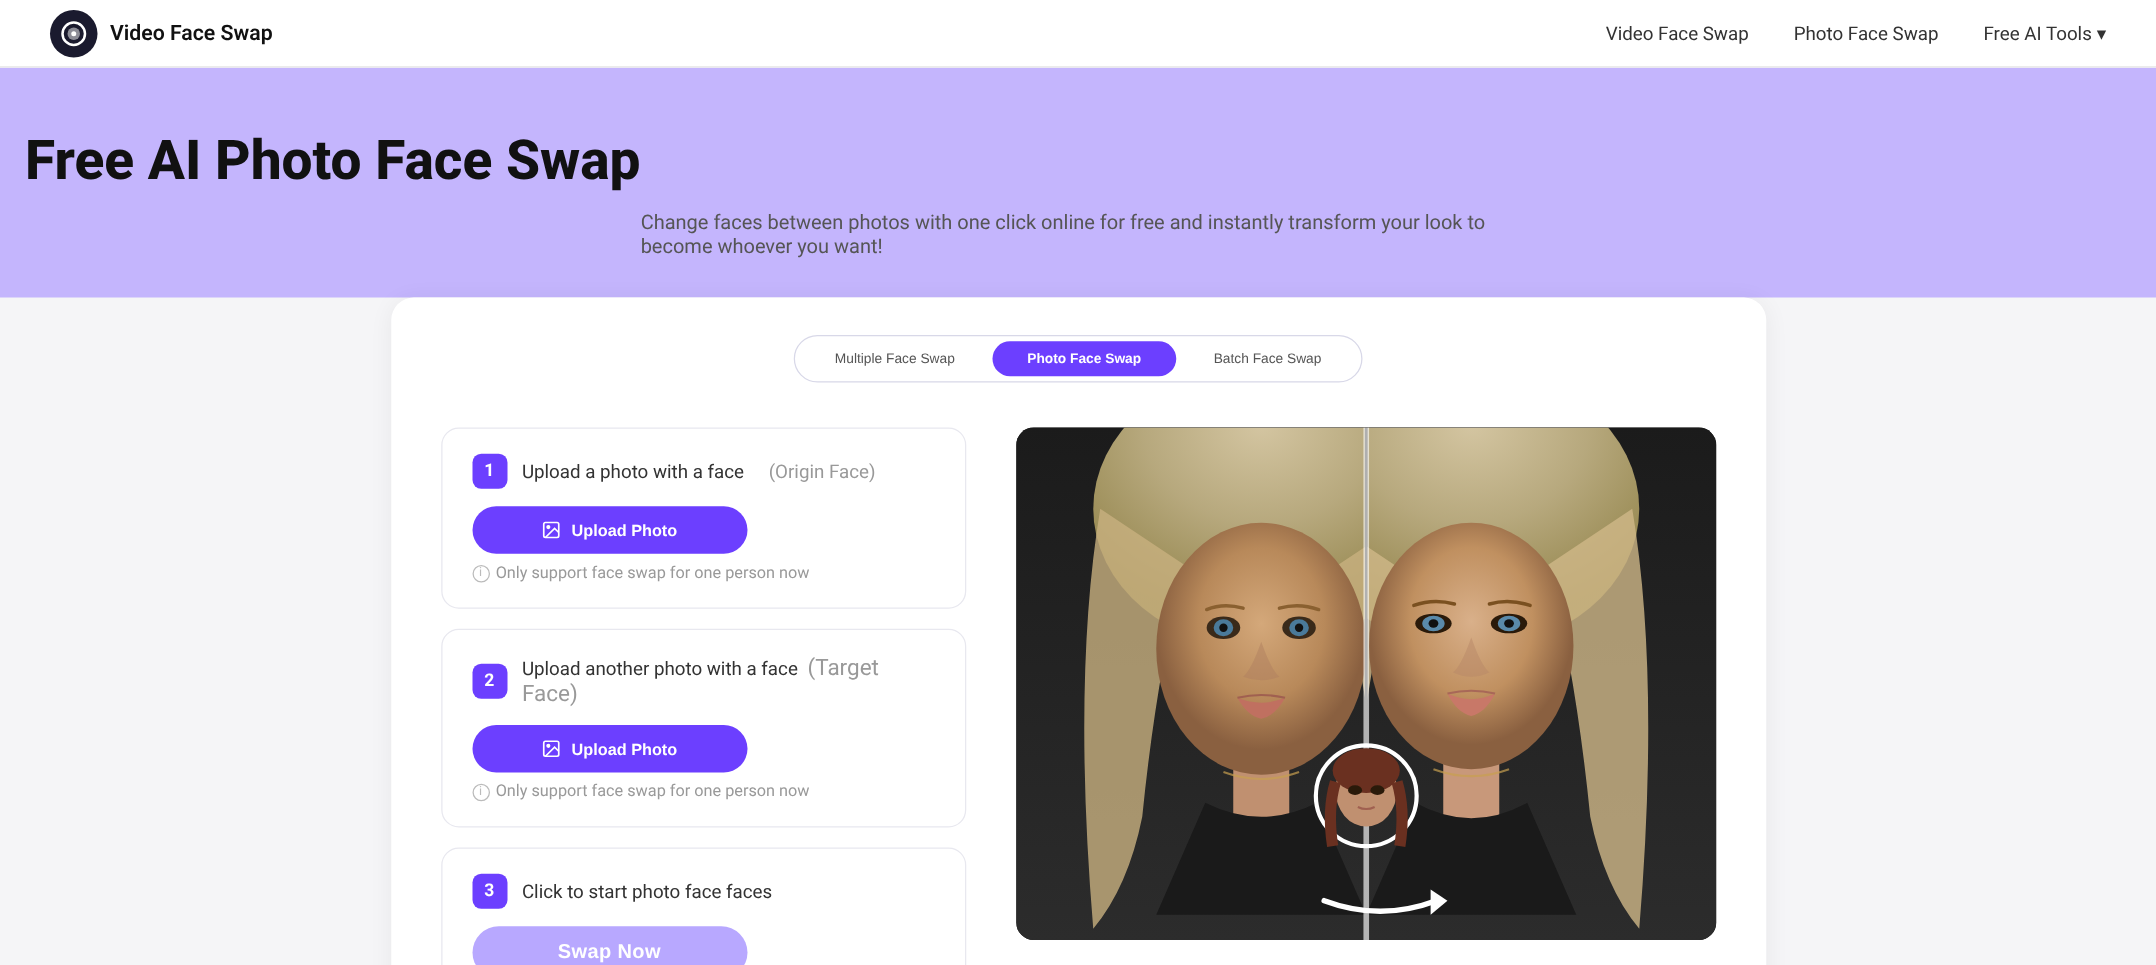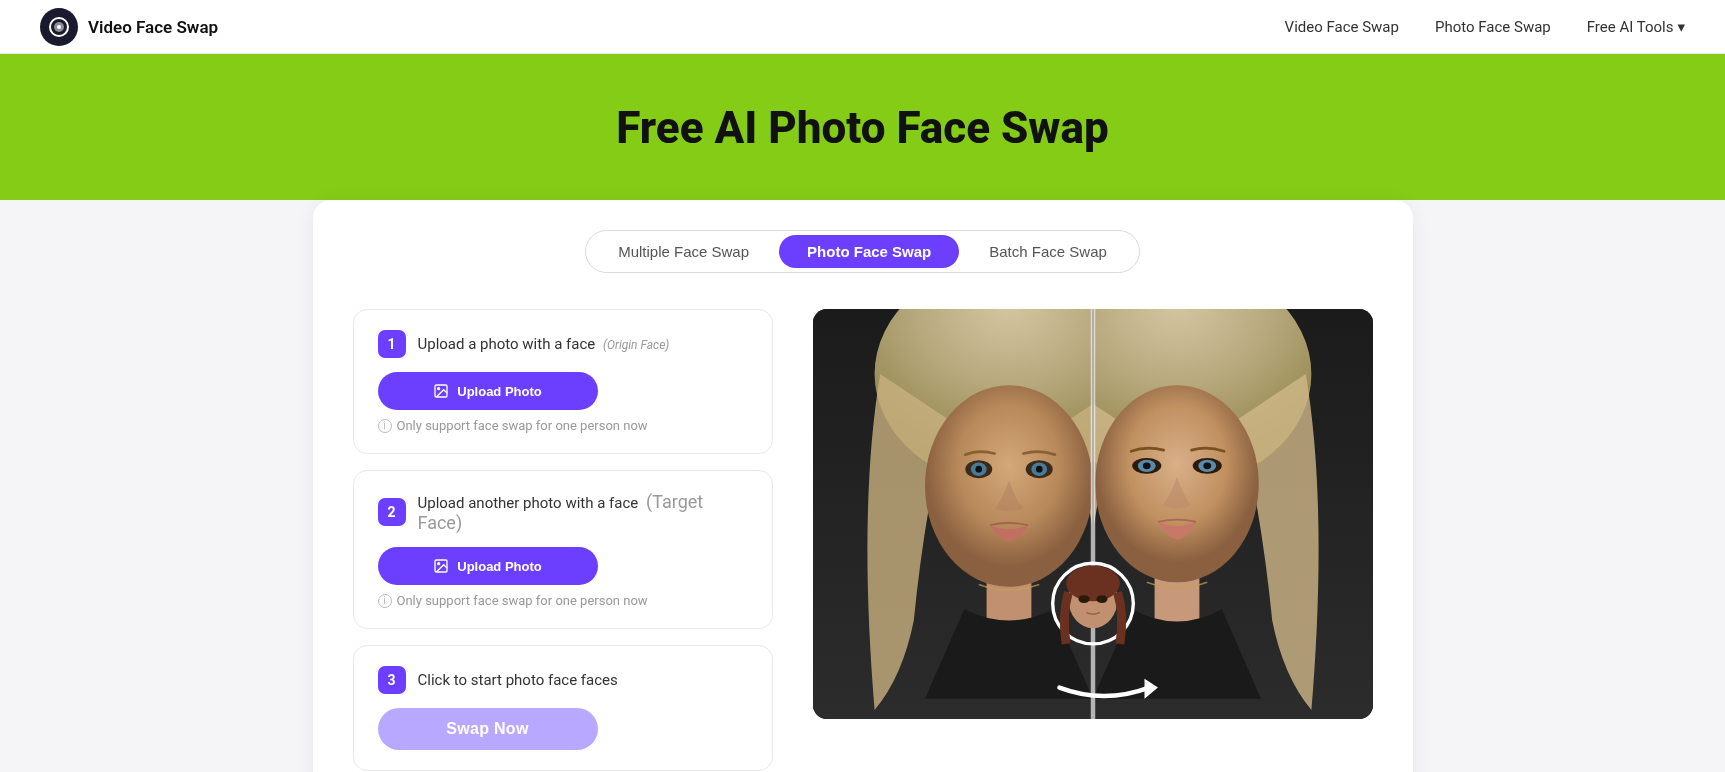--- a/index.html
+++ b/index.html
@@ -56,23 +56,22 @@
       text-decoration: none;
     }
     .nav-link-dropdown {
       display: flex;
       align-items: flex-start;
       gap: 4px;
     }
 
     
     .hero {
-      text-align: center;
       padding: 48px 20px 32px;
-      background: #84cc16;
+      background: #c4b5fd;
     }
     .hero-title {
       font-size: 44px;
       font-weight: 800;
       color: #111;
       margin-bottom: 14px;
     }
     .hero-subtitle {
       font-size: 16px;
       color: #555;
@@ -100,21 +99,21 @@
       display: flex;
       background: #fff;
       border: 1.5px solid #d8d8e8;
       border-radius: 50px;
       padding: 4px;
       gap: 2px;
     }
     .tab-pill {
       padding: 8px 28px;
       border-radius: 50px;
-      font-size: 15px;
+      font-size: 11px;
       font-weight: 500;
       cursor: pointer;
       color: #555;
       background: transparent;
       border: none;
       transition: background 0.2s, color 0.2s;
       white-space: nowrap;
     }
     .tab-pill.active {
       background: #6c3fff;
@@ -252,20 +251,21 @@
     <a class="nav-link">Photo Face Swap</a>
     <a class="nav-link nav-link-dropdown">
       <span>Free AI Tools</span>
       <span>▾</span>
     </a>
   </div>
 </nav>
 
 <section class="hero">
   <h1 class="hero-title">Free AI Photo Face Swap</h1>
+  <p class="hero-subtitle">Change faces between photos with one click online for free and instantly transform your look to become whoever you want!</p>
 </section>
 
 <div class="main-card">
 
   <div class="tab-group">
     <div class="tab-pill-container">
       <button class="tab-pill">Multiple Face Swap</button>
       <button class="tab-pill active">Photo Face Swap</button>
       <button class="tab-pill">Batch Face Swap</button>
     </div>
@@ -273,21 +273,21 @@
 
   <div class="content-area">
 
     <div class="steps-column">
 
       <div class="step-card">
         <div class="step-header">
           <div class="step-number">1</div>
           <span class="step-label">
             <span>Upload a photo with a face</span>
-            <span style="color:#999; font-size:12px; margin-left:4px;font-style:italic;">(Origin Face)</span>
+            <span style="color:#999; font-size:15px; margin-left:16px;">(Origin Face)</span>
           </span>
         </div>
         <button class="upload-btn">
           <svg viewBox="0 0 24 24">
             <rect x="3" y="3" width="18" height="18" rx="2" stroke="white" stroke-width="2" fill="none"></rect>
             <circle cx="8.5" cy="8.5" r="1.5" fill="white"></circle>
             <polyline points="21,15 16,10 5,21" stroke="white" stroke-width="2" fill="none"></polyline>
           </svg>
           <span>Upload Photo</span>
         </button>

